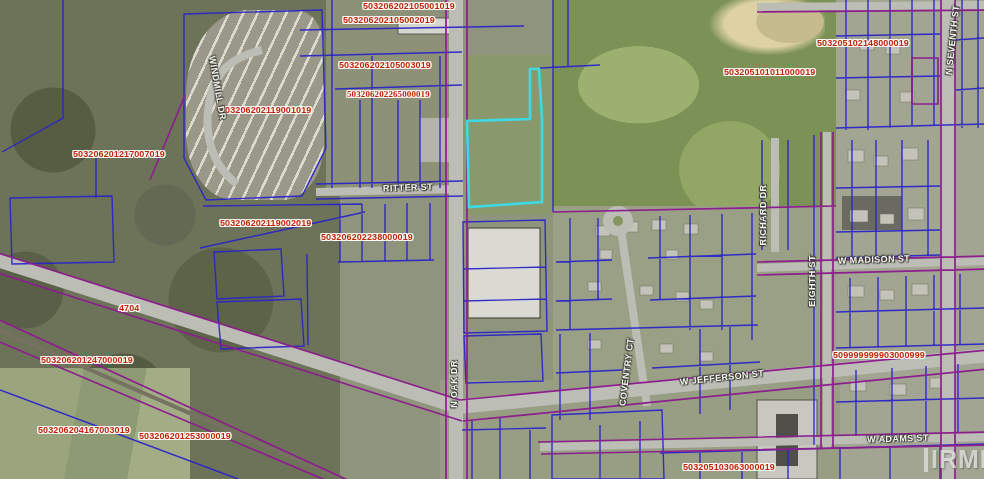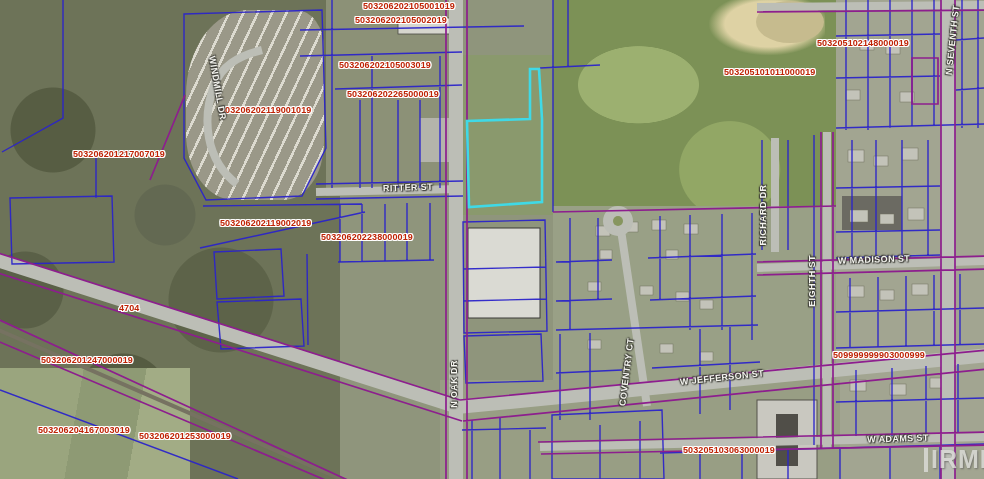--- a/index.html
+++ b/index.html
@@ -159,34 +159,34 @@
       M757,12 L988,10
       M912,58 L938,58 L938,104 L912,104 Z
       M821,132 L821,448 M833,132 L833,448
       M553,212 L836,206 M185,95 L150,180"></path>
 
     <path class="selp" d="M530,69 L539,69 L542,119 L542,202 L469,207 L467,121 L530,119 Z"></path>
   </svg>
 
   <div class="labels">
       <span class="lbl parcel" style="left: 363px; top: 2px;">503206202105001019</span>
-      <span class="lbl parcel" style="left: 315px; top: 16px; padding-left: 40px;">503206202105002019</span>
+      <span class="lbl parcel" style="left: 303px; top: 16px; padding-left: 40px;">503206202105002019</span>
       <span class="lbl parcel" style="left: 339px; top: 53px; margin-top: 8px;">503206202105003019</span>
-      <span class="lbl parcel" style="left: 347px; top: 90px;">503206202265000019</span>
+      <span class="lbl parcel" style="left: 347px; top: 90px; font-family: Liberation Serif, serif;">503206202265000019</span>
       <span class="lbl parcel" style="left: 73px; top: 106px; margin-top: 44px;">503206201217007019</span>
       <span class="lbl parcel" style="left: 205px; top: 106px; margin-left: 15px;">503206202119001019</span>
       <span class="lbl parcel" style="left: 220px; top: 219px;">503206202119002019</span>
       <span class="lbl parcel" style="left: 321px; top: 233px;">503206202238000019</span>
       <span class="lbl parcel" style="left: 41px; top: 347px; margin-top: 9px;">503206201247000019</span>
       <span class="lbl parcel" style="left: 139px; top: 432px;">503206201253000019</span>
       <span class="lbl parcel" style="left: 38px; top: 426px;">503206204167003019</span>
       <span class="lbl parcel" style="left: 817px; top: 39px;">503205102148000019</span>
       <span class="lbl parcel" style="left: 724px; top: 68px;">503205101011000019</span>
       <span class="lbl parcel" style="left: 833px; top: 351px;">509999999903000999</span>
-      <span class="lbl parcel" style="left: 655px; top: 446px; padding-left: 28px;">503205103063000019</span>
+      <span class="lbl parcel" style="left: 655px; top: 463px; padding-left: 28px;">503205103063000019</span>
       <span class="lbl street" style="left: 408px; top: 188px; transform: translate(-50%, -50%) rotate(-2deg);">RITTER ST</span>
       <span class="lbl street" style="left: 217px; top: 88px; transform: translate(-50%, -50%) rotate(80deg);">WINDMILL DR</span>
       <span class="lbl street" style="left: 454px; top: 384px; transform: translate(-50%, -50%) rotate(-90deg);">N OAK DR</span>
       <span class="lbl street" style="left: 627px; top: 372px; transform: translate(-50%, -50%) rotate(-83deg);">COVENTRY CT</span>
       <span class="lbl street" style="left: 722px; top: 378px; transform: translate(-50%, -50%) rotate(-6deg);">W JEFFERSON ST</span>
       <span class="lbl street" style="left: 874px; top: 260px; transform: translate(-50%, -50%) rotate(-2deg);">W MADISON ST</span>
       <span class="lbl street" style="left: 898px; top: 439px; transform: translate(-50%, -50%) rotate(-2deg);">W ADAMS ST</span>
       <span class="lbl street" style="left: 763px; top: 215px; transform: translate(-50%, -50%) rotate(-90deg);">RICHARD DR</span>
       <span class="lbl street" style="left: 812px; top: 281px; transform: translate(-50%, -50%) rotate(-90deg);">EIGHTH ST</span>
       <span class="lbl street" style="left: 953px; top: 40px; transform: translate(-50%, -50%) rotate(-84deg);">N SEVENTH ST</span>

